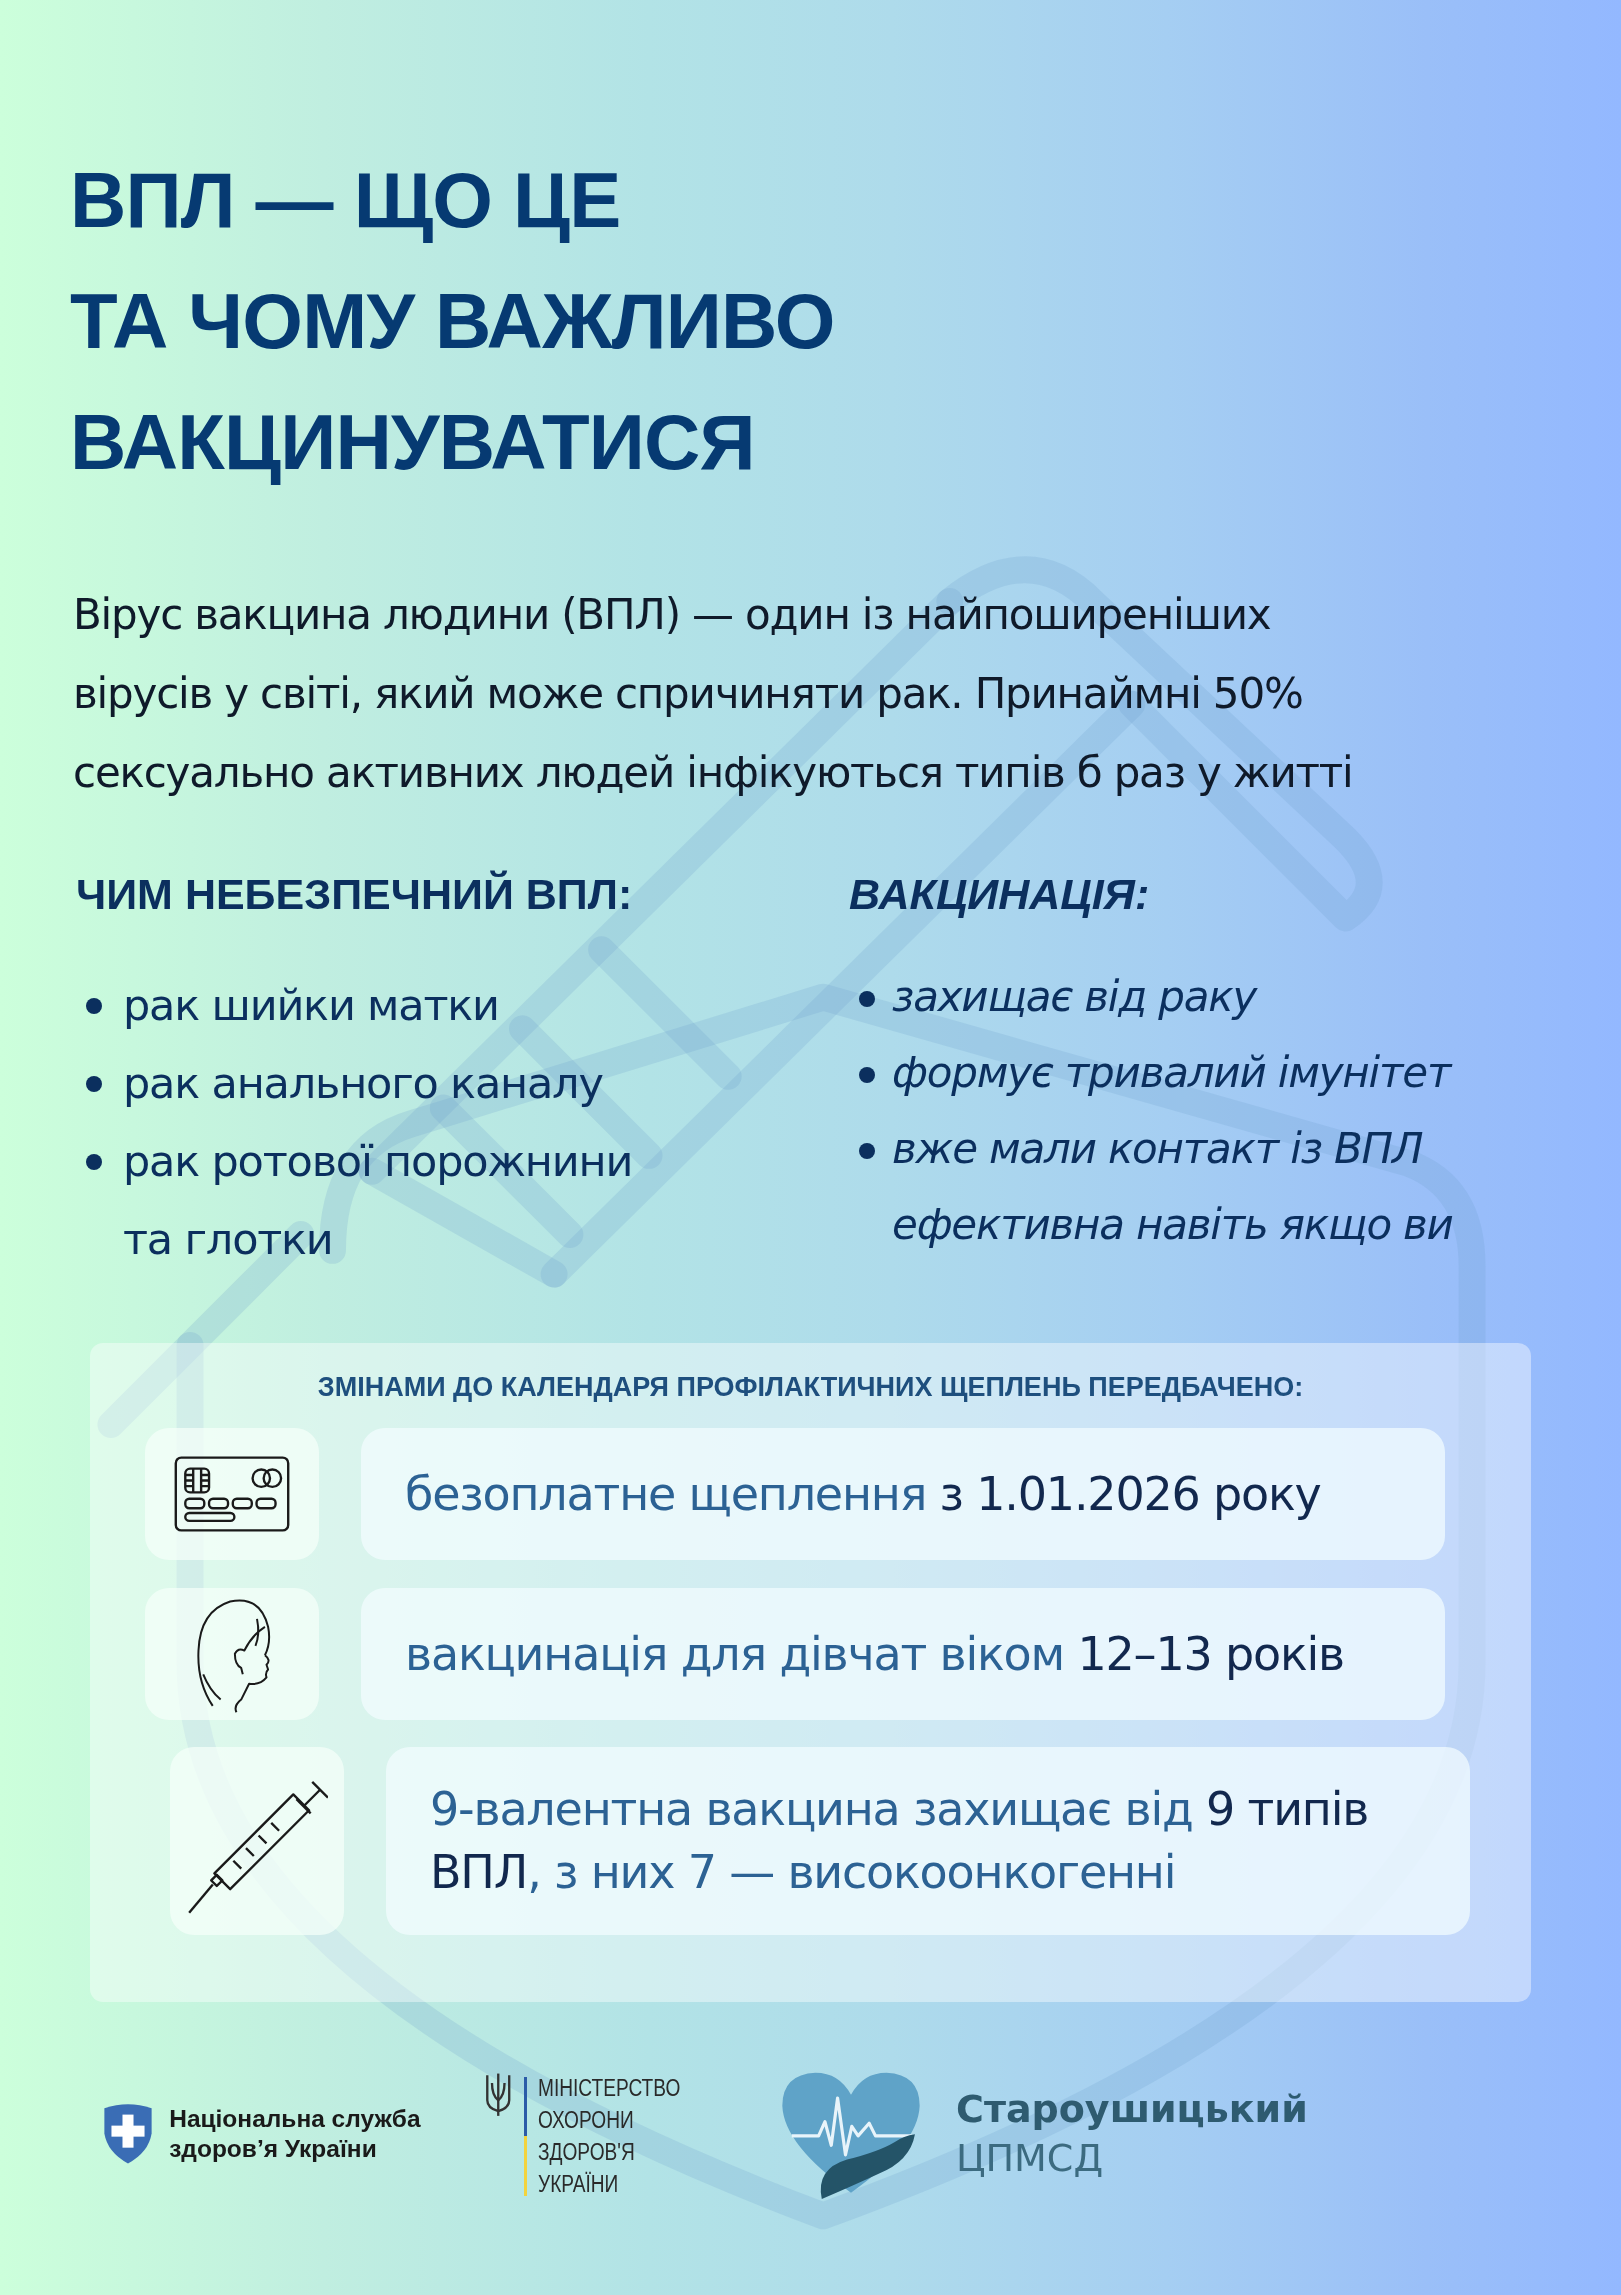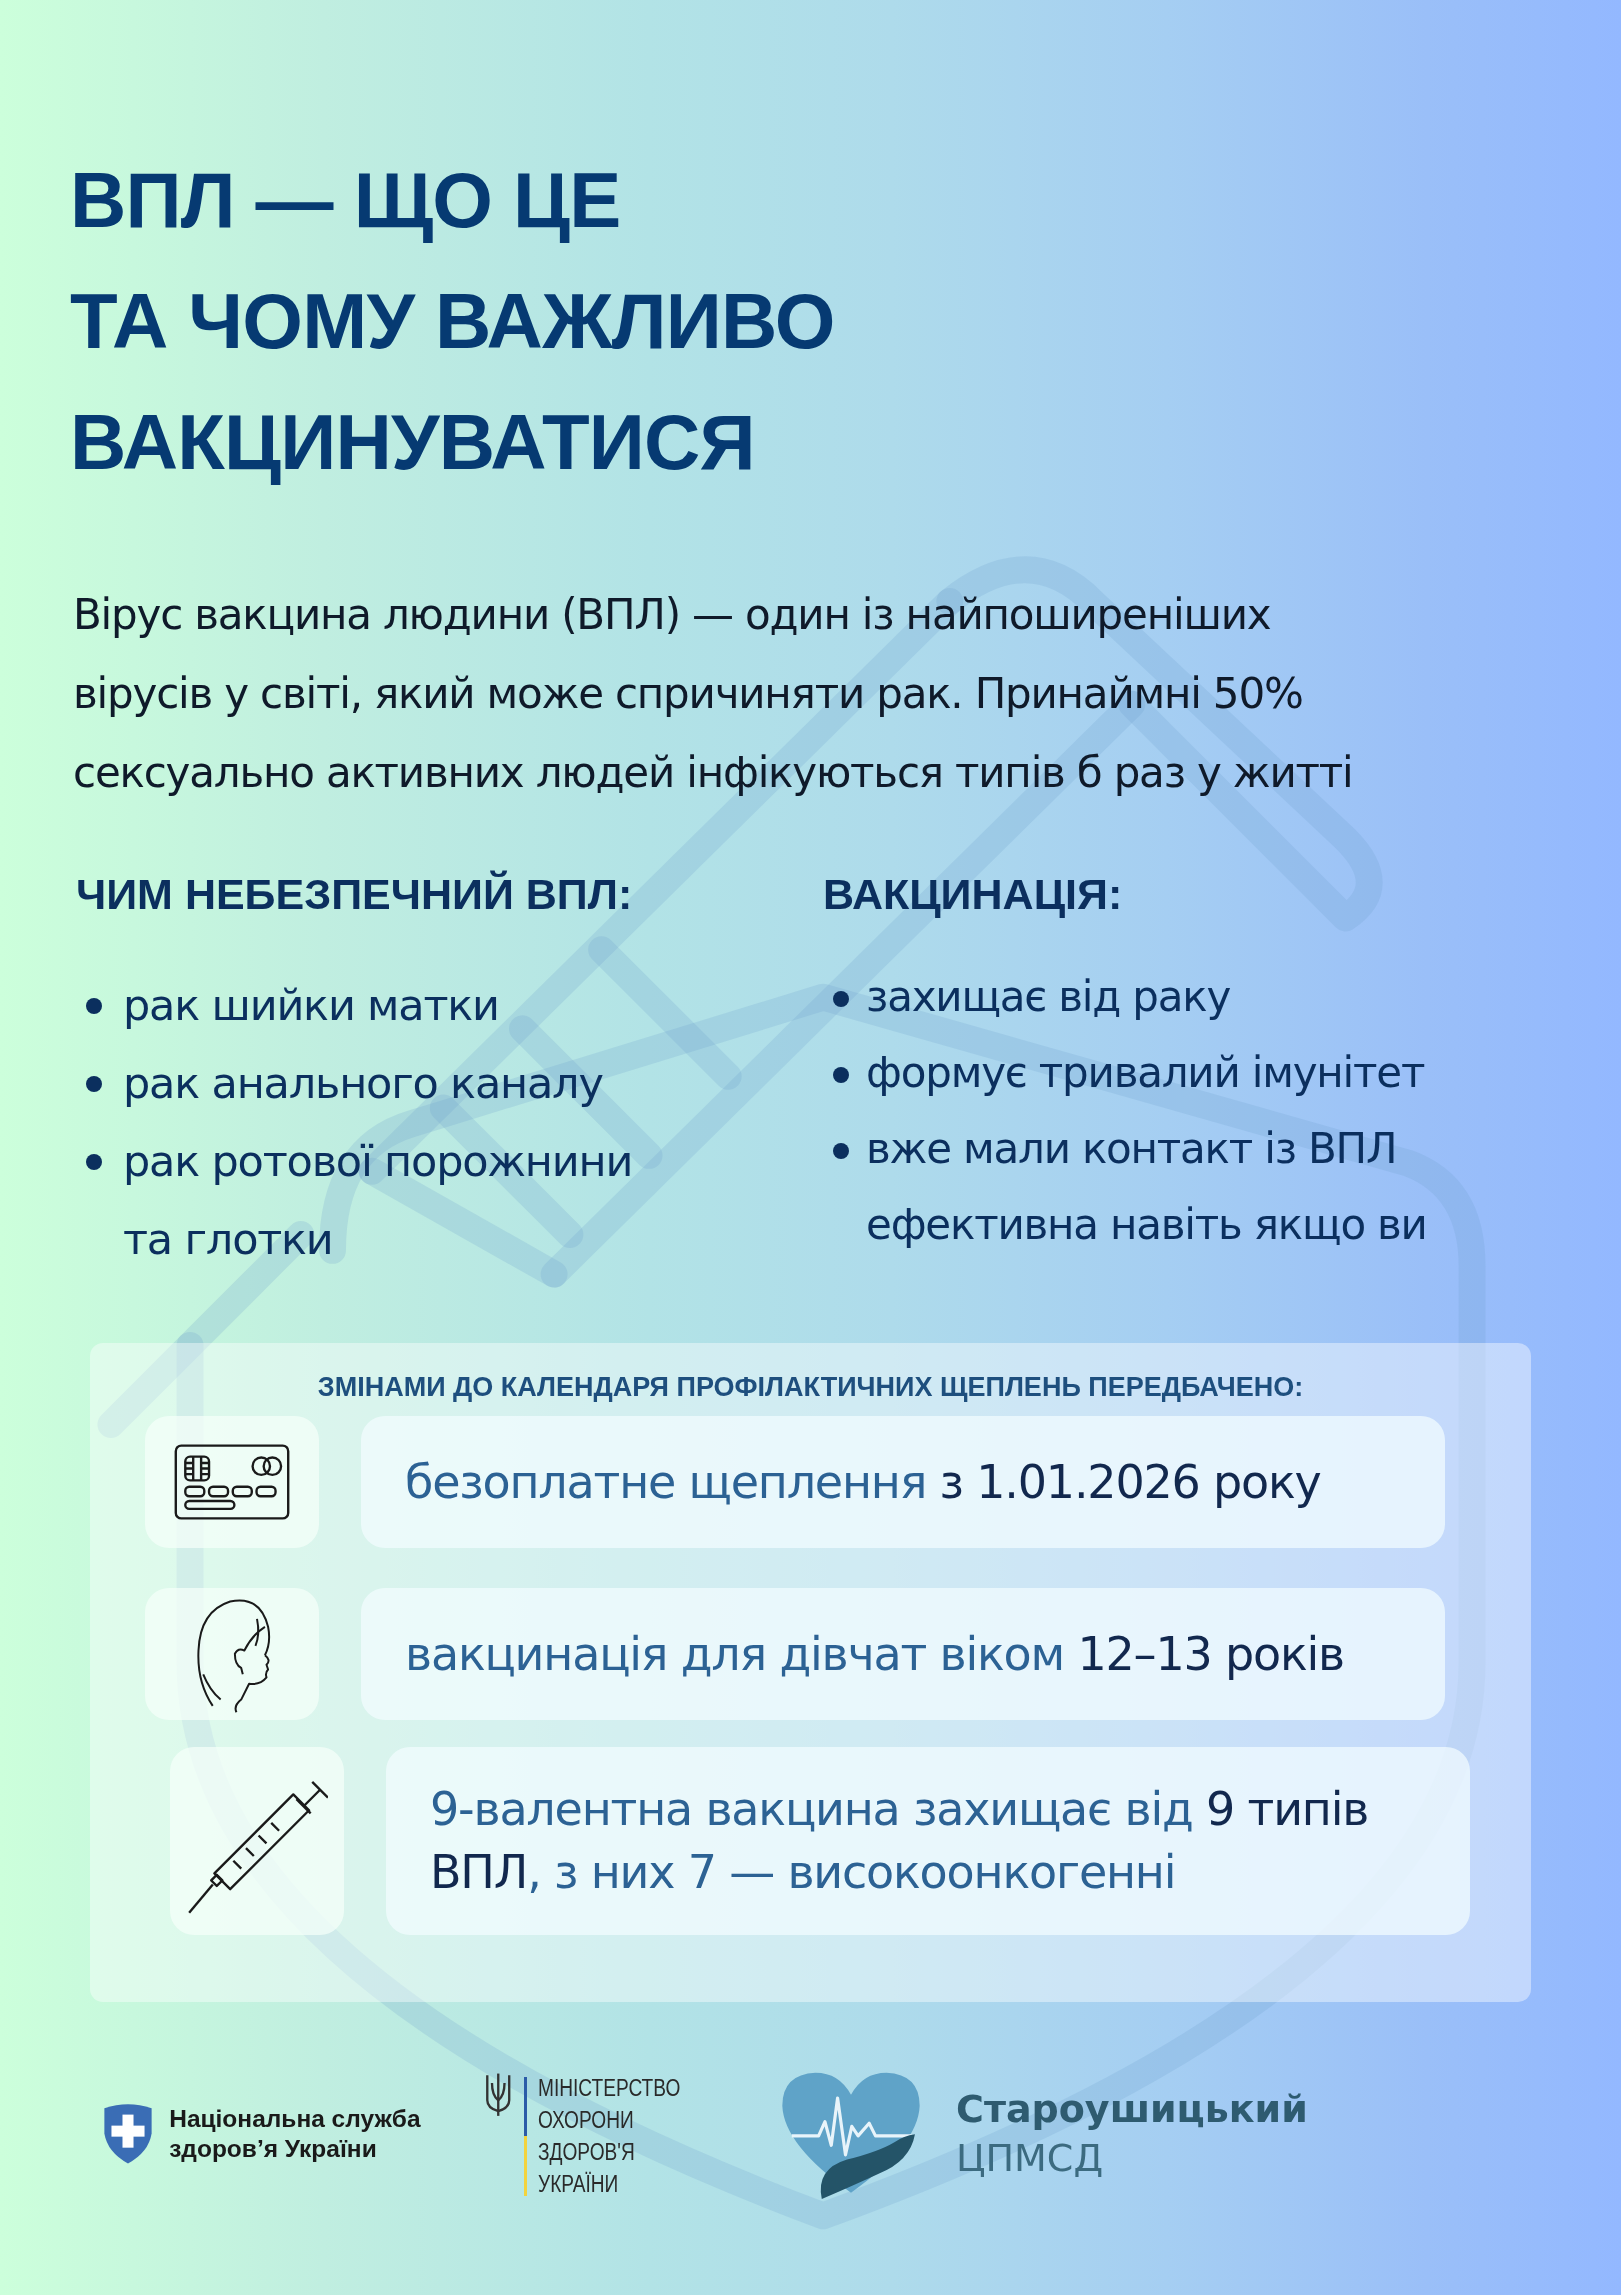--- a/index.html
+++ b/index.html
@@ -22,21 +22,21 @@
 
   .intro {
     position: absolute; left: 73px; top: 575px; width: 1504px;
     font-family: "DejaVu Sans", sans-serif; font-size: 42px; line-height: 79px;
     color: #0F1A2A; letter-spacing: -1.2px;
   }
   .intro div { white-space: nowrap; }
 
   .col { position: absolute; top: 863px; }
   .col-left { left: 76px; width: 712px; }
-  .col-right { left: 823px; width: 760px; }
+  .col-right { left: 849px; width: 760px; font-style: italic; }
   .col-heading {
     font-family: "Liberation Sans", sans-serif; font-weight: bold;
     font-size: 43px; line-height: 63px; color: #0B2F5E; white-space: nowrap;
   }
   .col-list { list-style: none; margin-top: 40px; }
   .col-right .col-list { margin-top: 33px; }
   .col-list li {
     position: relative; padding-left: 47px;
     font-family: "DejaVu Sans", sans-serif; font-size: 43px; line-height: 78px;
     color: #0B2F5E; letter-spacing: -1.2px; white-space: nowrap;
@@ -63,21 +63,21 @@
     display: flex; align-items: center; justify-content: center;
   }
   .row-text {
     position: absolute; left: 271px; width: 1084px;
     border-radius: 24px; background: rgba(242,252,255,0.72);
     display: flex; flex-direction: column; justify-content: center;
     padding-left: 44px;
     font-family: "DejaVu Sans", sans-serif; font-size: 46px; line-height: 63px;
     letter-spacing: -1.2px;
   }
-  .r1 { top: 73px; height: 132px; }
+  .r1 { top: 85px; height: 132px; }
   .r2 { top: 245px; height: 132px; }
   .r3 { top: 404px; height: 188px; margin-left: 25px; }
   .t-light { color: #2C6294; }
   .t-dark { color: #12284E; }
   .row-text .line { white-space: nowrap; }
 
   .footer { position: absolute; top: 2058px; left: 0; width: 1621px; height: 206px; }
   .nszu { position: absolute; left: 101px; top: 44px; display: flex; align-items: center; }
   .nszu-text {
     margin-left: 14.2px; font-family: Liberation Sans, sans-serif; font-weight: bold;

